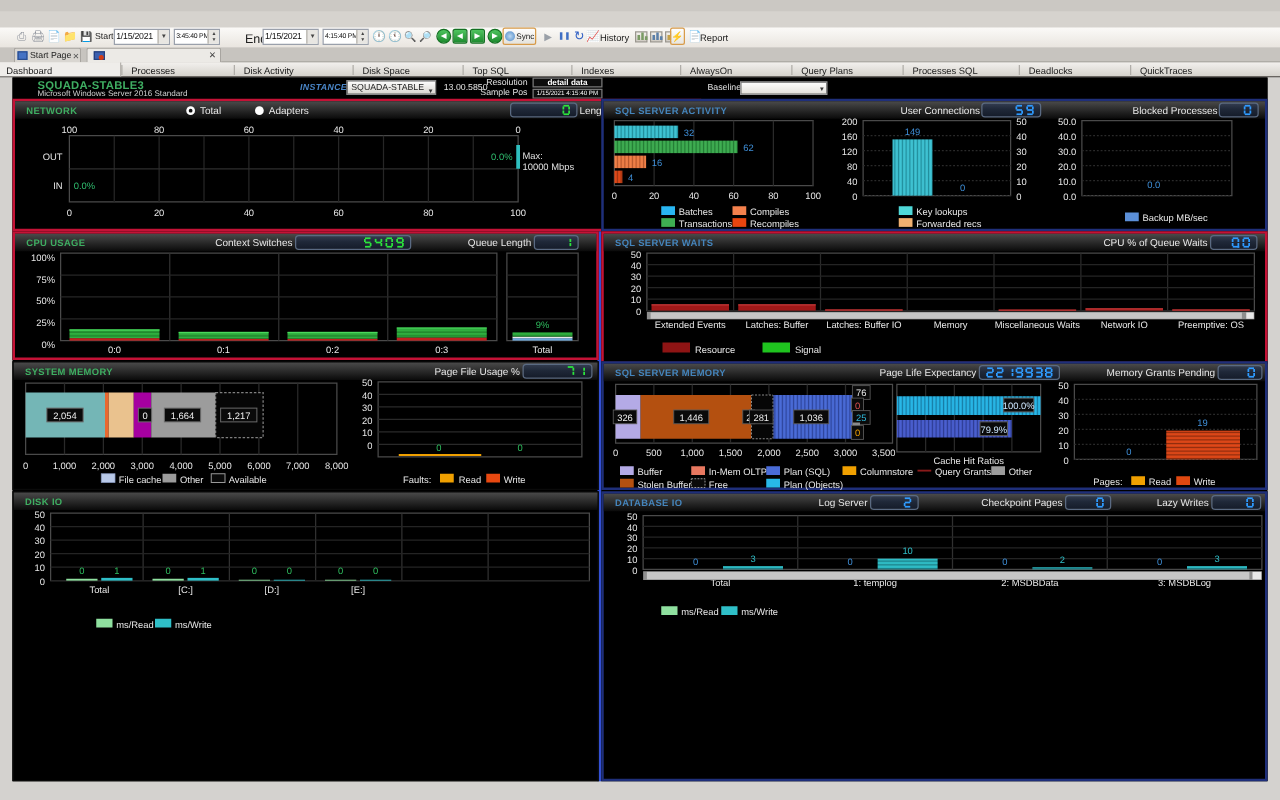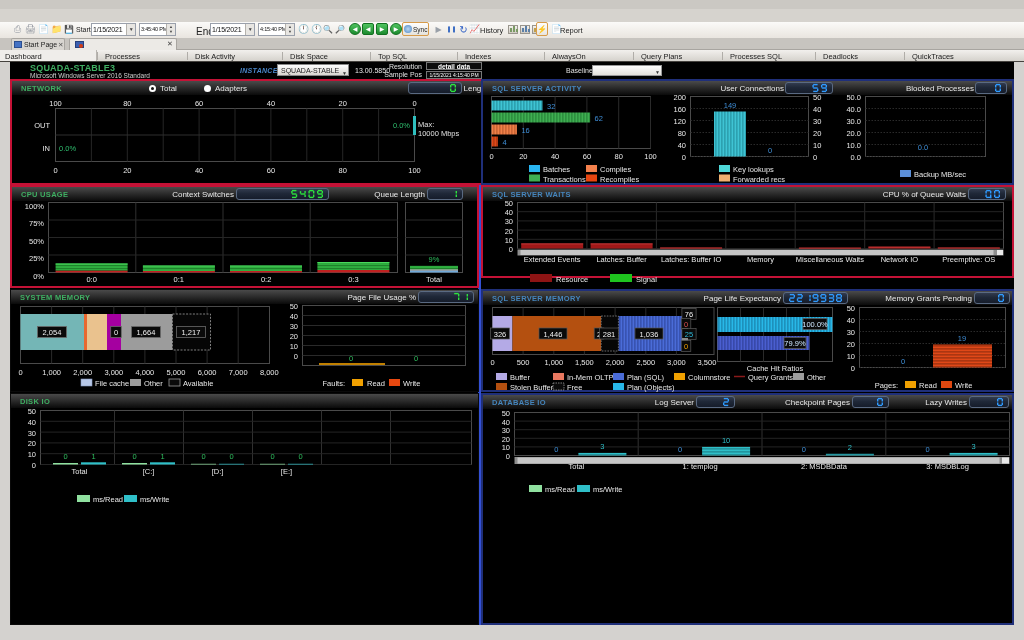--- a/index.html
+++ b/index.html
@@ -493,21 +493,21 @@
 <text x="378" y="41.0" fill="#e8e8e8" font-size="7.5" text-anchor="end">20.0</text>
 <line x1="382.5" y1="49.5" x2="502.5" y2="49.5" stroke="#2a2a2a" stroke-dasharray="1.5,1.5"></line>
 <text x="378" y="53.0" fill="#e8e8e8" font-size="7.5" text-anchor="end">10.0</text>
 <line x1="382.5" y1="61.5" x2="502.5" y2="61.5" stroke="#2a2a2a" stroke-dasharray="1.5,1.5"></line>
 <text x="378" y="65.0" fill="#e8e8e8" font-size="7.5" text-anchor="end">0.0</text>
 <text x="440" y="55" fill="#3f8fd8" font-size="7" text-anchor="middle">0.0</text>
 <rect x="417" y="75" width="11" height="7" fill="#5b8fd8"></rect>
         <text x="431" y="82" fill="#e8e8e8" font-size="7">Backup MB/sec</text>
 </svg>
 </div>
-<div class="pan" style="left:481px;top:185px;width:533px;height:93px;border:2px solid #c41236;">
+<div class="pan" style="left:481px;top:185px;width:533px;height:106px;border:2px solid #c41236;">
 <div class="hdr"></div>
       <span class="htitle" style="left:9px;color:#4585bc">SQL SERVER WAITS</span>
 <div class="hlab" style="right:46px">CPU % of Queue Waits</div>
 <div class="lcd" style="left:485px;top:1px;width:38px;height:12px">
         <svg width="28" height="9" style="position:absolute;right:4px;top:50%;margin-top:-4.5px" viewBox="0 0 28 9">
           <line x1="21.8" y1="0.6" x2="26.2" y2="0.6" stroke="#2f9bff" stroke-width="1.4"></line>
           <line x1="26.3" y1="1.1" x2="26.3" y2="3.6" stroke="#2f9bff" stroke-width="1.4"></line>
           <line x1="26.3" y1="4.4" x2="26.3" y2="6.9" stroke="#2f9bff" stroke-width="1.4"></line>
           <line x1="21.8" y1="7.4" x2="26.2" y2="7.4" stroke="#2f9bff" stroke-width="1.4"></line>
           <line x1="21.7" y1="4.4" x2="21.7" y2="6.9" stroke="#2f9bff" stroke-width="1.4"></line>

